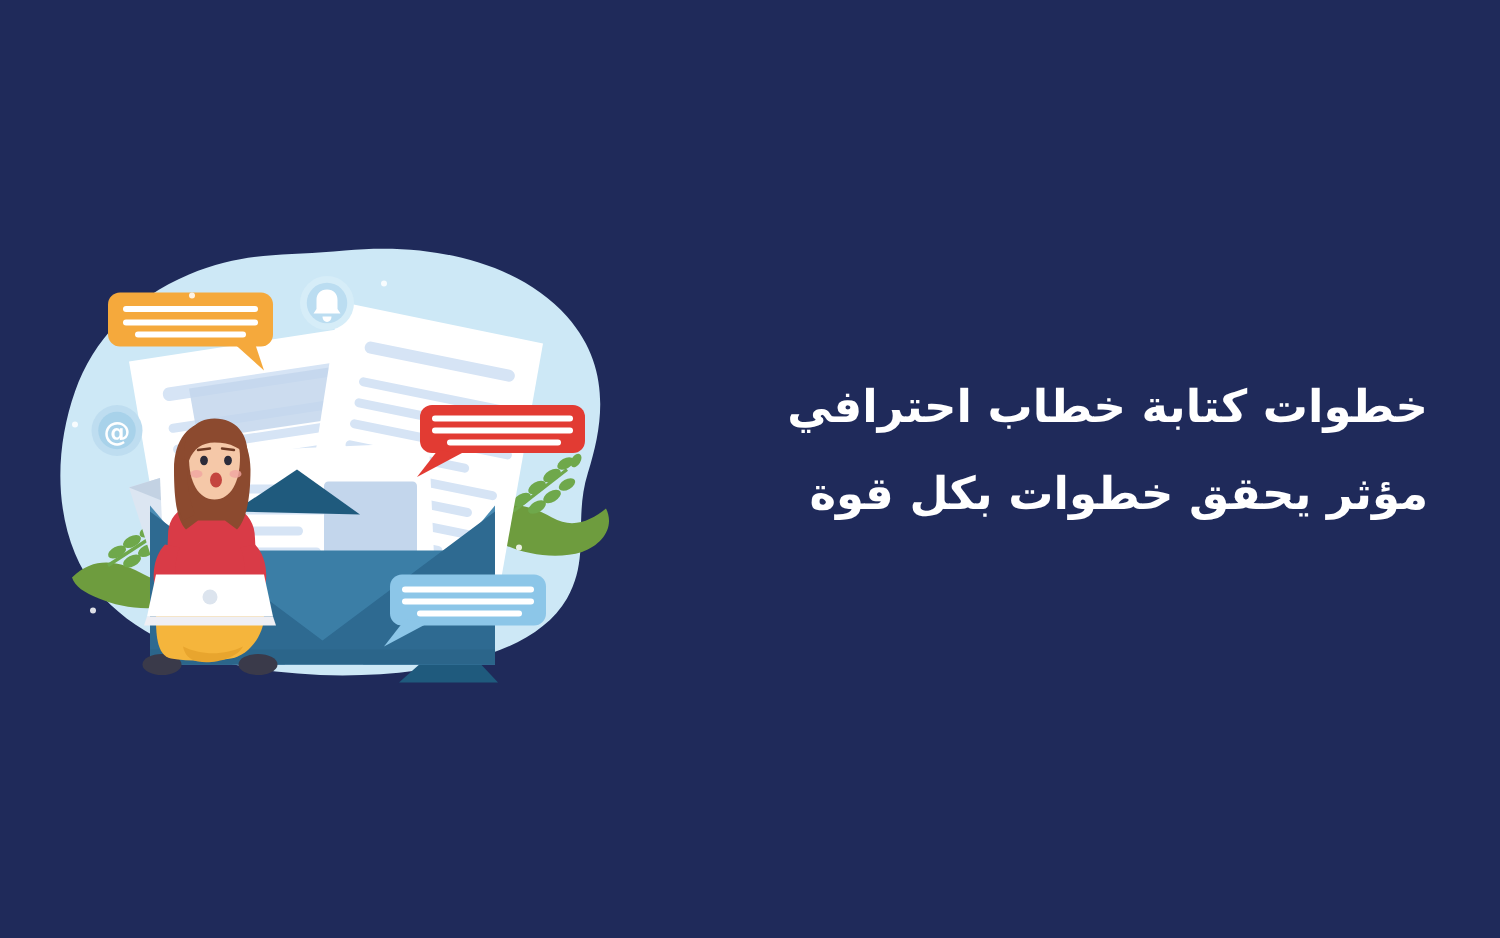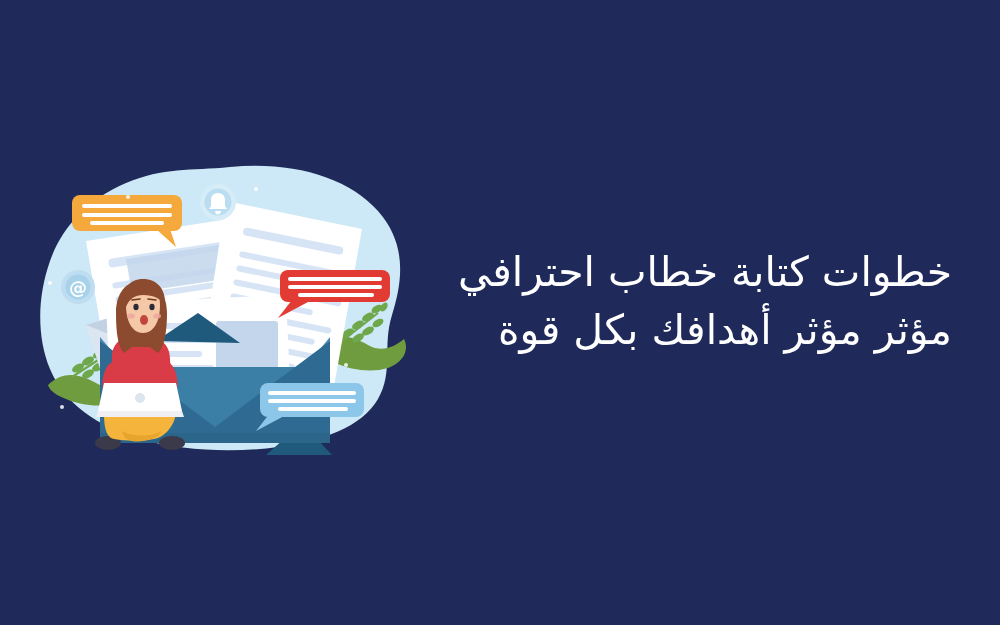--- a/index.html
+++ b/index.html
@@ -39,23 +39,23 @@
     right: 48px;
     top: 243px;
     width: 530px;
     text-align: right;
     direction: rtl;
     unicode-bidi: bidi-override;
   }
   .headline-line {
     display: block;
     color: #FFFFFF;
-    font-size: 41px;
+    font-size: 30px;
     line-height: 58px;
-    font-weight: normal;
+    font-weight: bold;
     letter-spacing: 0px;
     white-space: nowrap;
     direction: rtl;
   }
 </style>
 </head>
 <body>
 
 <div id="banner">
 
@@ -277,16 +277,16 @@
         <circle cx="20" cy="128" r="2" opacity="0.85"></circle>
         <circle cx="316" cy="210" r="2" opacity="0.85"></circle>
         <circle cx="32" cy="252" r="2" opacity="0.85"></circle>
       </g>
 
     </svg>
   </div>
 
   <div id="headline">
     <span class="headline-line">خطوات كتابة خطاب احترافي</span>
-    <span class="headline-line">مؤثر مؤثر أهدافك بكل قوة</span>
+    <span class="headline-line">مؤثر يحقق خطوات بكل قوة</span>
   </div>
 
 </div>
 
 </body></html>

